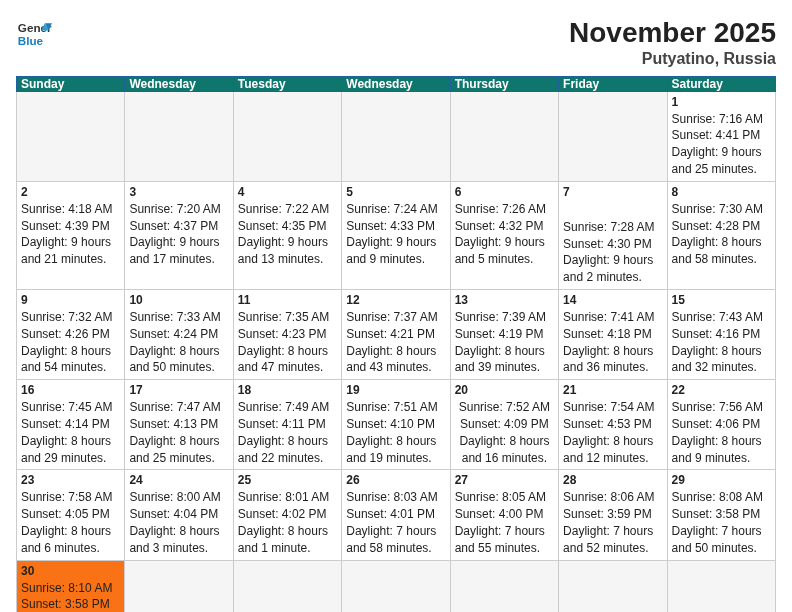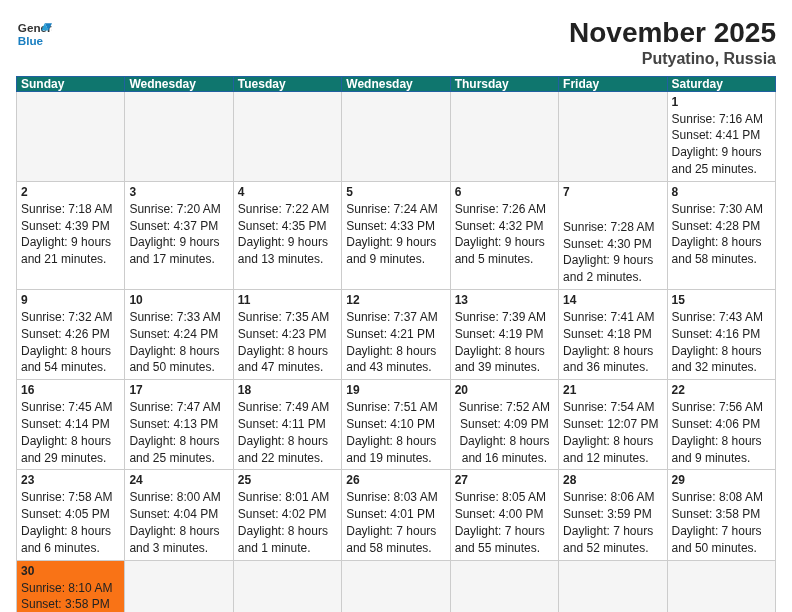--- a/index.html
+++ b/index.html
@@ -127,21 +127,21 @@
           <span class="day-number">1</span>
           <div class="day-info" style="white-space: pre-line;">Sunrise: 7:16 AM
 Sunset: 4:41 PM
 Daylight: 9 hours
 and 25 minutes.</div>
         </td>
       </tr>
       <tr>
         <td>
           <span class="day-number">2</span>
-          <div class="day-info" style="white-space: pre-line;">Sunrise: 7:18 AM
+          <div class="day-info" style="white-space: pre-line;">Sunrise: 4:18 AM
 Sunset: 4:39 PM
 Daylight: 9 hours
 and 21 minutes.</div>
         </td>
         <td>
           <span class="day-number">3</span>
           <div class="day-info" style="white-space: pre-line;">Sunrise: 7:20 AM
 Sunset: 4:37 PM
 Daylight: 9 hours
 and 17 minutes.</div>
@@ -265,21 +265,21 @@
         <td>
           <span class="day-number">20</span>
           <div class="day-info" style="white-space: pre-line; text-align: center;">Sunrise: 7:52 AM
 Sunset: 4:09 PM
 Daylight: 8 hours
 and 16 minutes.</div>
         </td>
         <td>
           <span class="day-number">21</span>
           <div class="day-info" style="white-space: pre-line;">Sunrise: 7:54 AM
-Sunset: 12:07 PM
+Sunset: 4:53 PM
 Daylight: 8 hours
 and 12 minutes.</div>
         </td>
         <td>
           <span class="day-number">22</span>
           <div class="day-info" style="white-space: pre-line;">Sunrise: 7:56 AM
 Sunset: 4:06 PM
 Daylight: 8 hours
 and 9 minutes.</div>
         </td>

